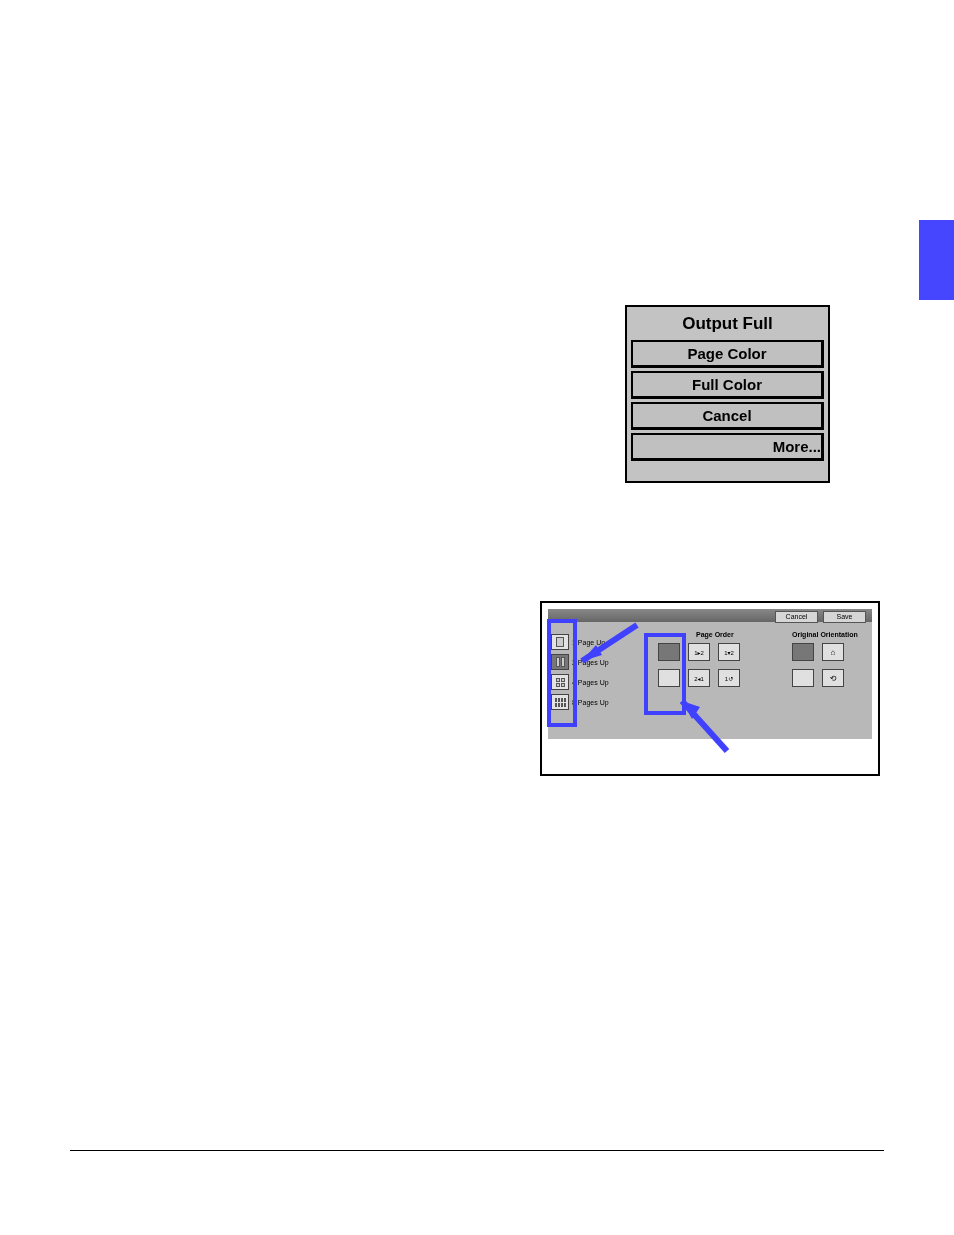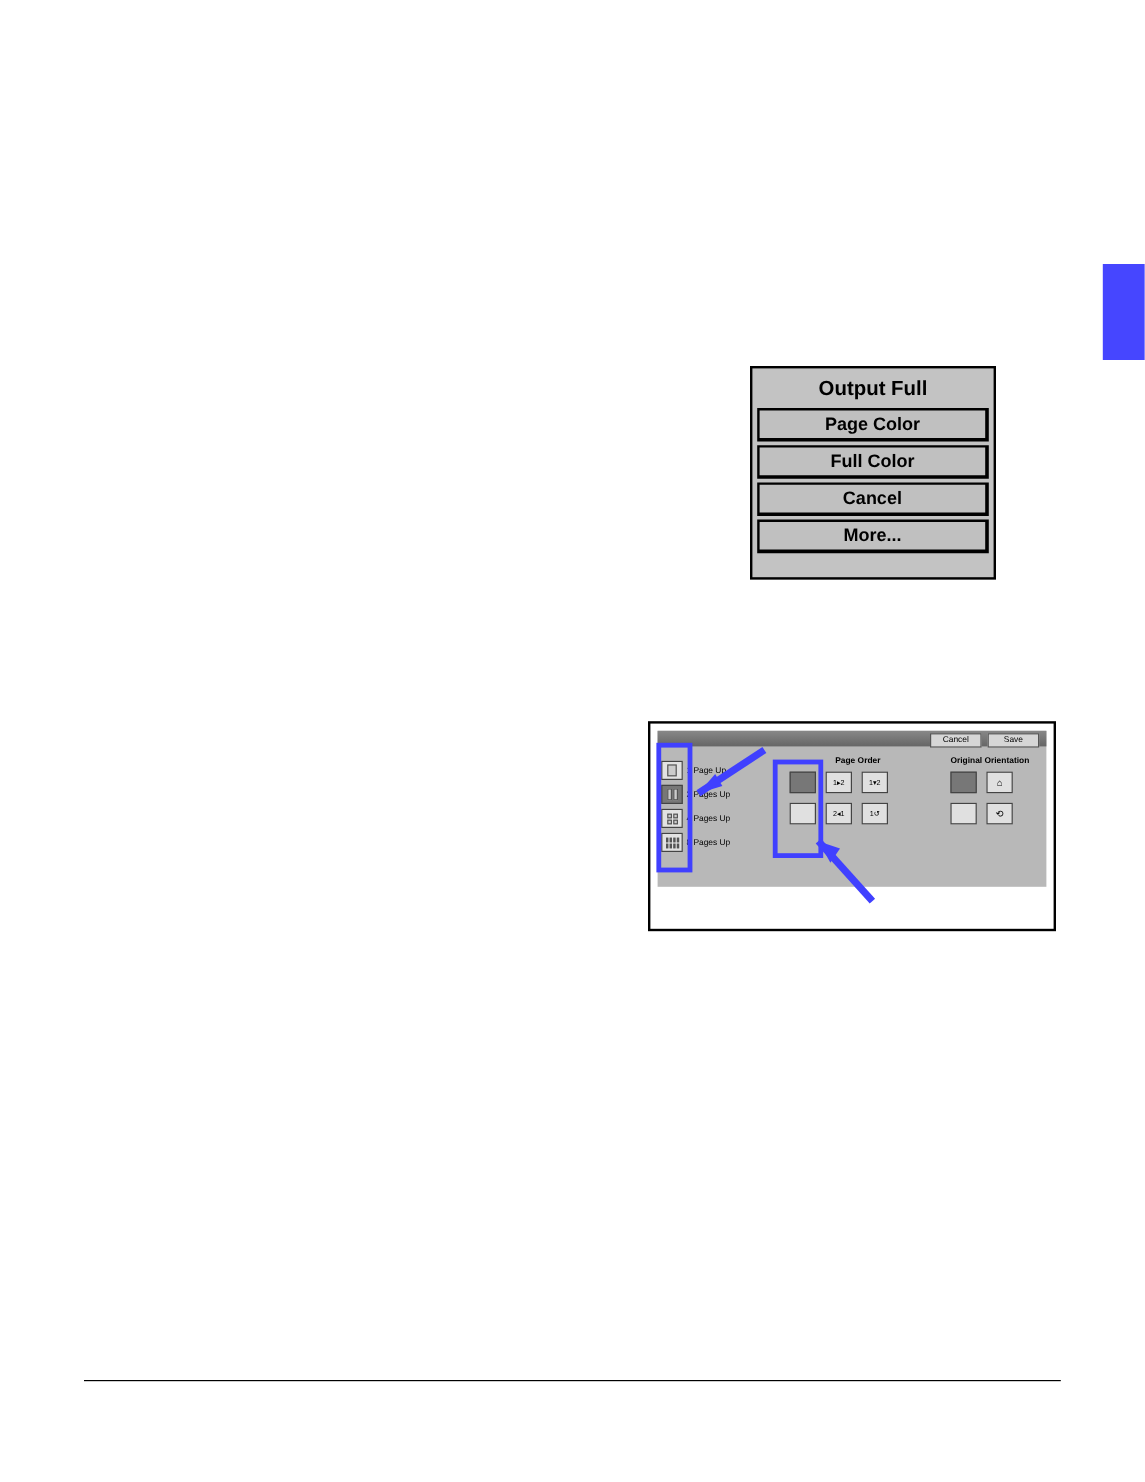--- a/index.html
+++ b/index.html
@@ -5,21 +5,21 @@
   html,body{margin:0;padding:0;width:954px;height:1235px;background:#fff;font-family:"Arial",sans-serif;position:relative;}
   *{box-sizing:border-box;}
 
   
   .side-tab{position:absolute;top:220px;right:0;width:35px;height:80px;background:#4646ff;}
 
   
   .oc-panel{position:absolute;top:305px;left:625px;width:205px;border:2px solid #000;background:#c3c3c3;padding:4px;}
   .oc-title{text-align:center;font-weight:bold;font-size:17px;padding:3px 0 6px 0;}
   .oc-btn{display:block;width:100%;margin:0 0 3px 0;padding:3px 0;border:2px solid #000;border-right-width:3px;border-bottom-width:3px;background:#c0c0c0;text-align:center;font-weight:bold;font-size:15px;cursor:pointer;font-family:inherit;}
-  .oc-btn:last-child{margin-bottom:16px;}
+  .oc-btn:last-child{margin-bottom:16px;text-align:right;}
 
   
   .shot{position:absolute;top:601px;left:540px;width:340px;height:175px;border:2px solid #000;background:#fff;}
   .shot-inner{position:absolute;top:6px;left:6px;right:6px;height:130px;background:#b8b8b8;}
   .titlebar{position:absolute;top:0;left:0;right:0;height:13px;background:linear-gradient(#888,#666);}
   .tb-btn{position:absolute;top:2px;height:12px;width:43px;background:#d6d6d6;border:1px solid #555;font-size:7px;text-align:center;line-height:10px;font-family:inherit;cursor:pointer;padding:0;}
   .tb-cancel{right:54px;}
   .tb-save{right:6px;}
 
   .group-label{position:absolute;font-size:7px;font-weight:bold;}

